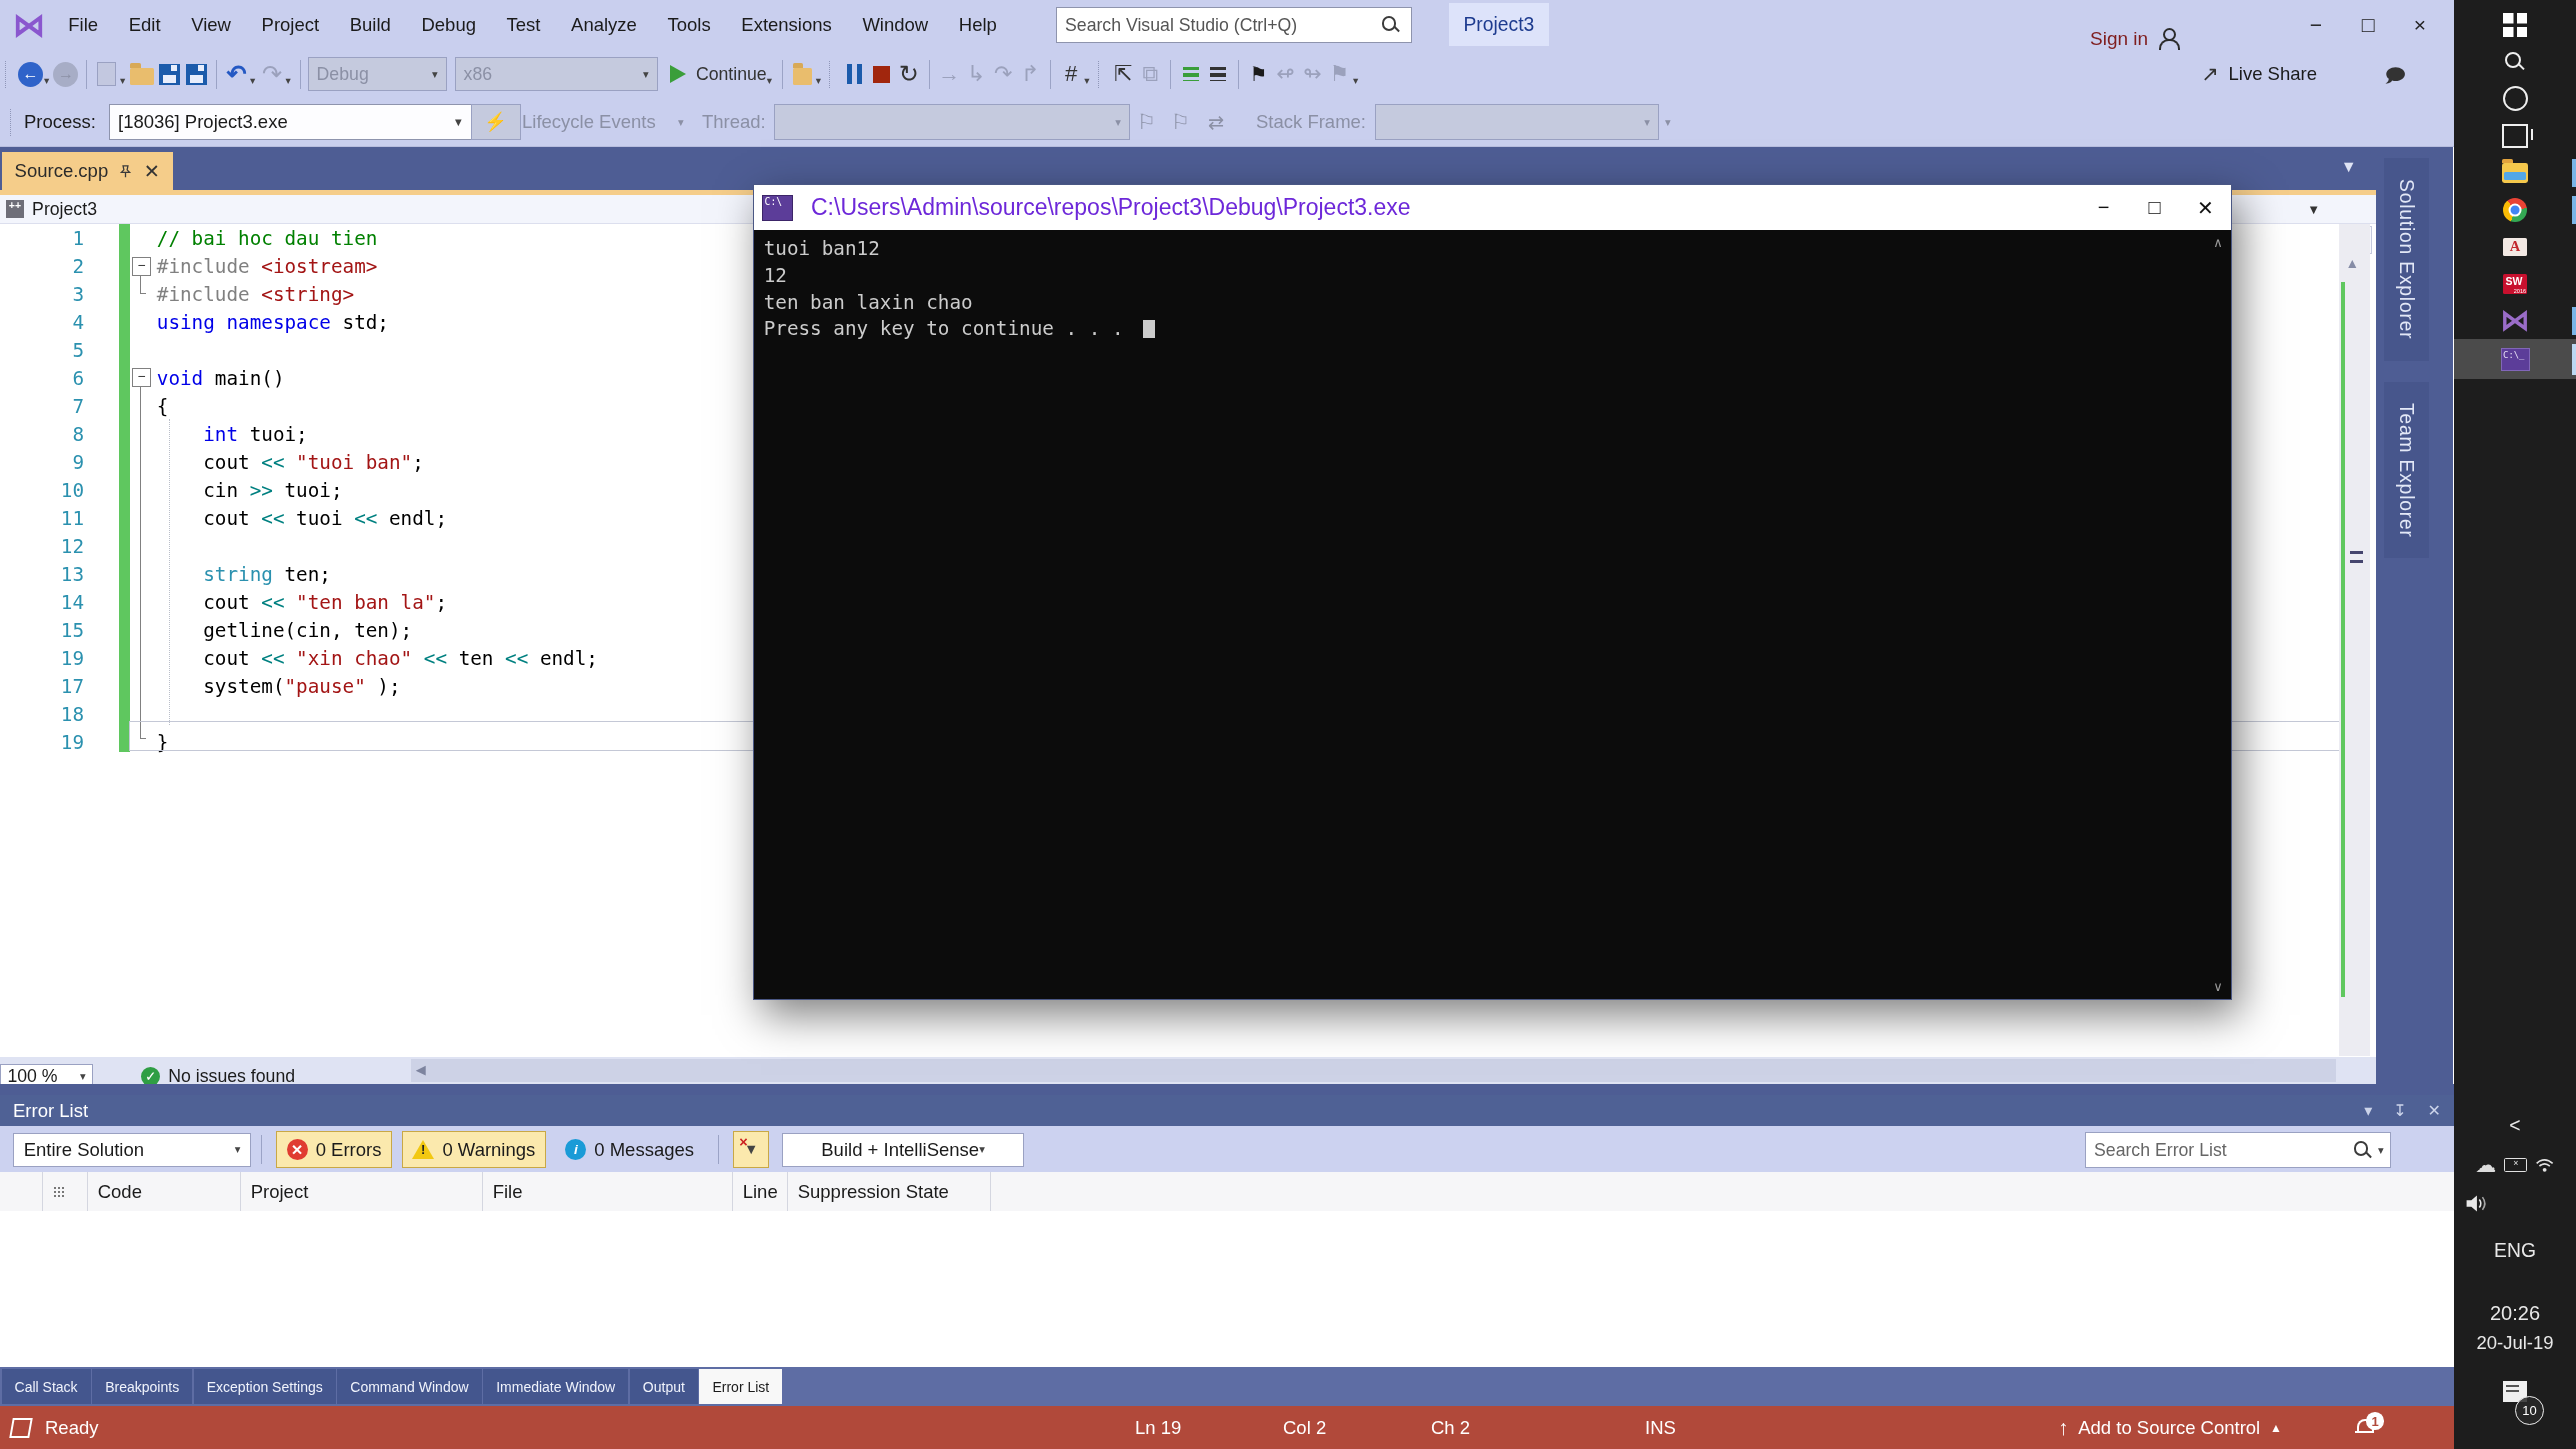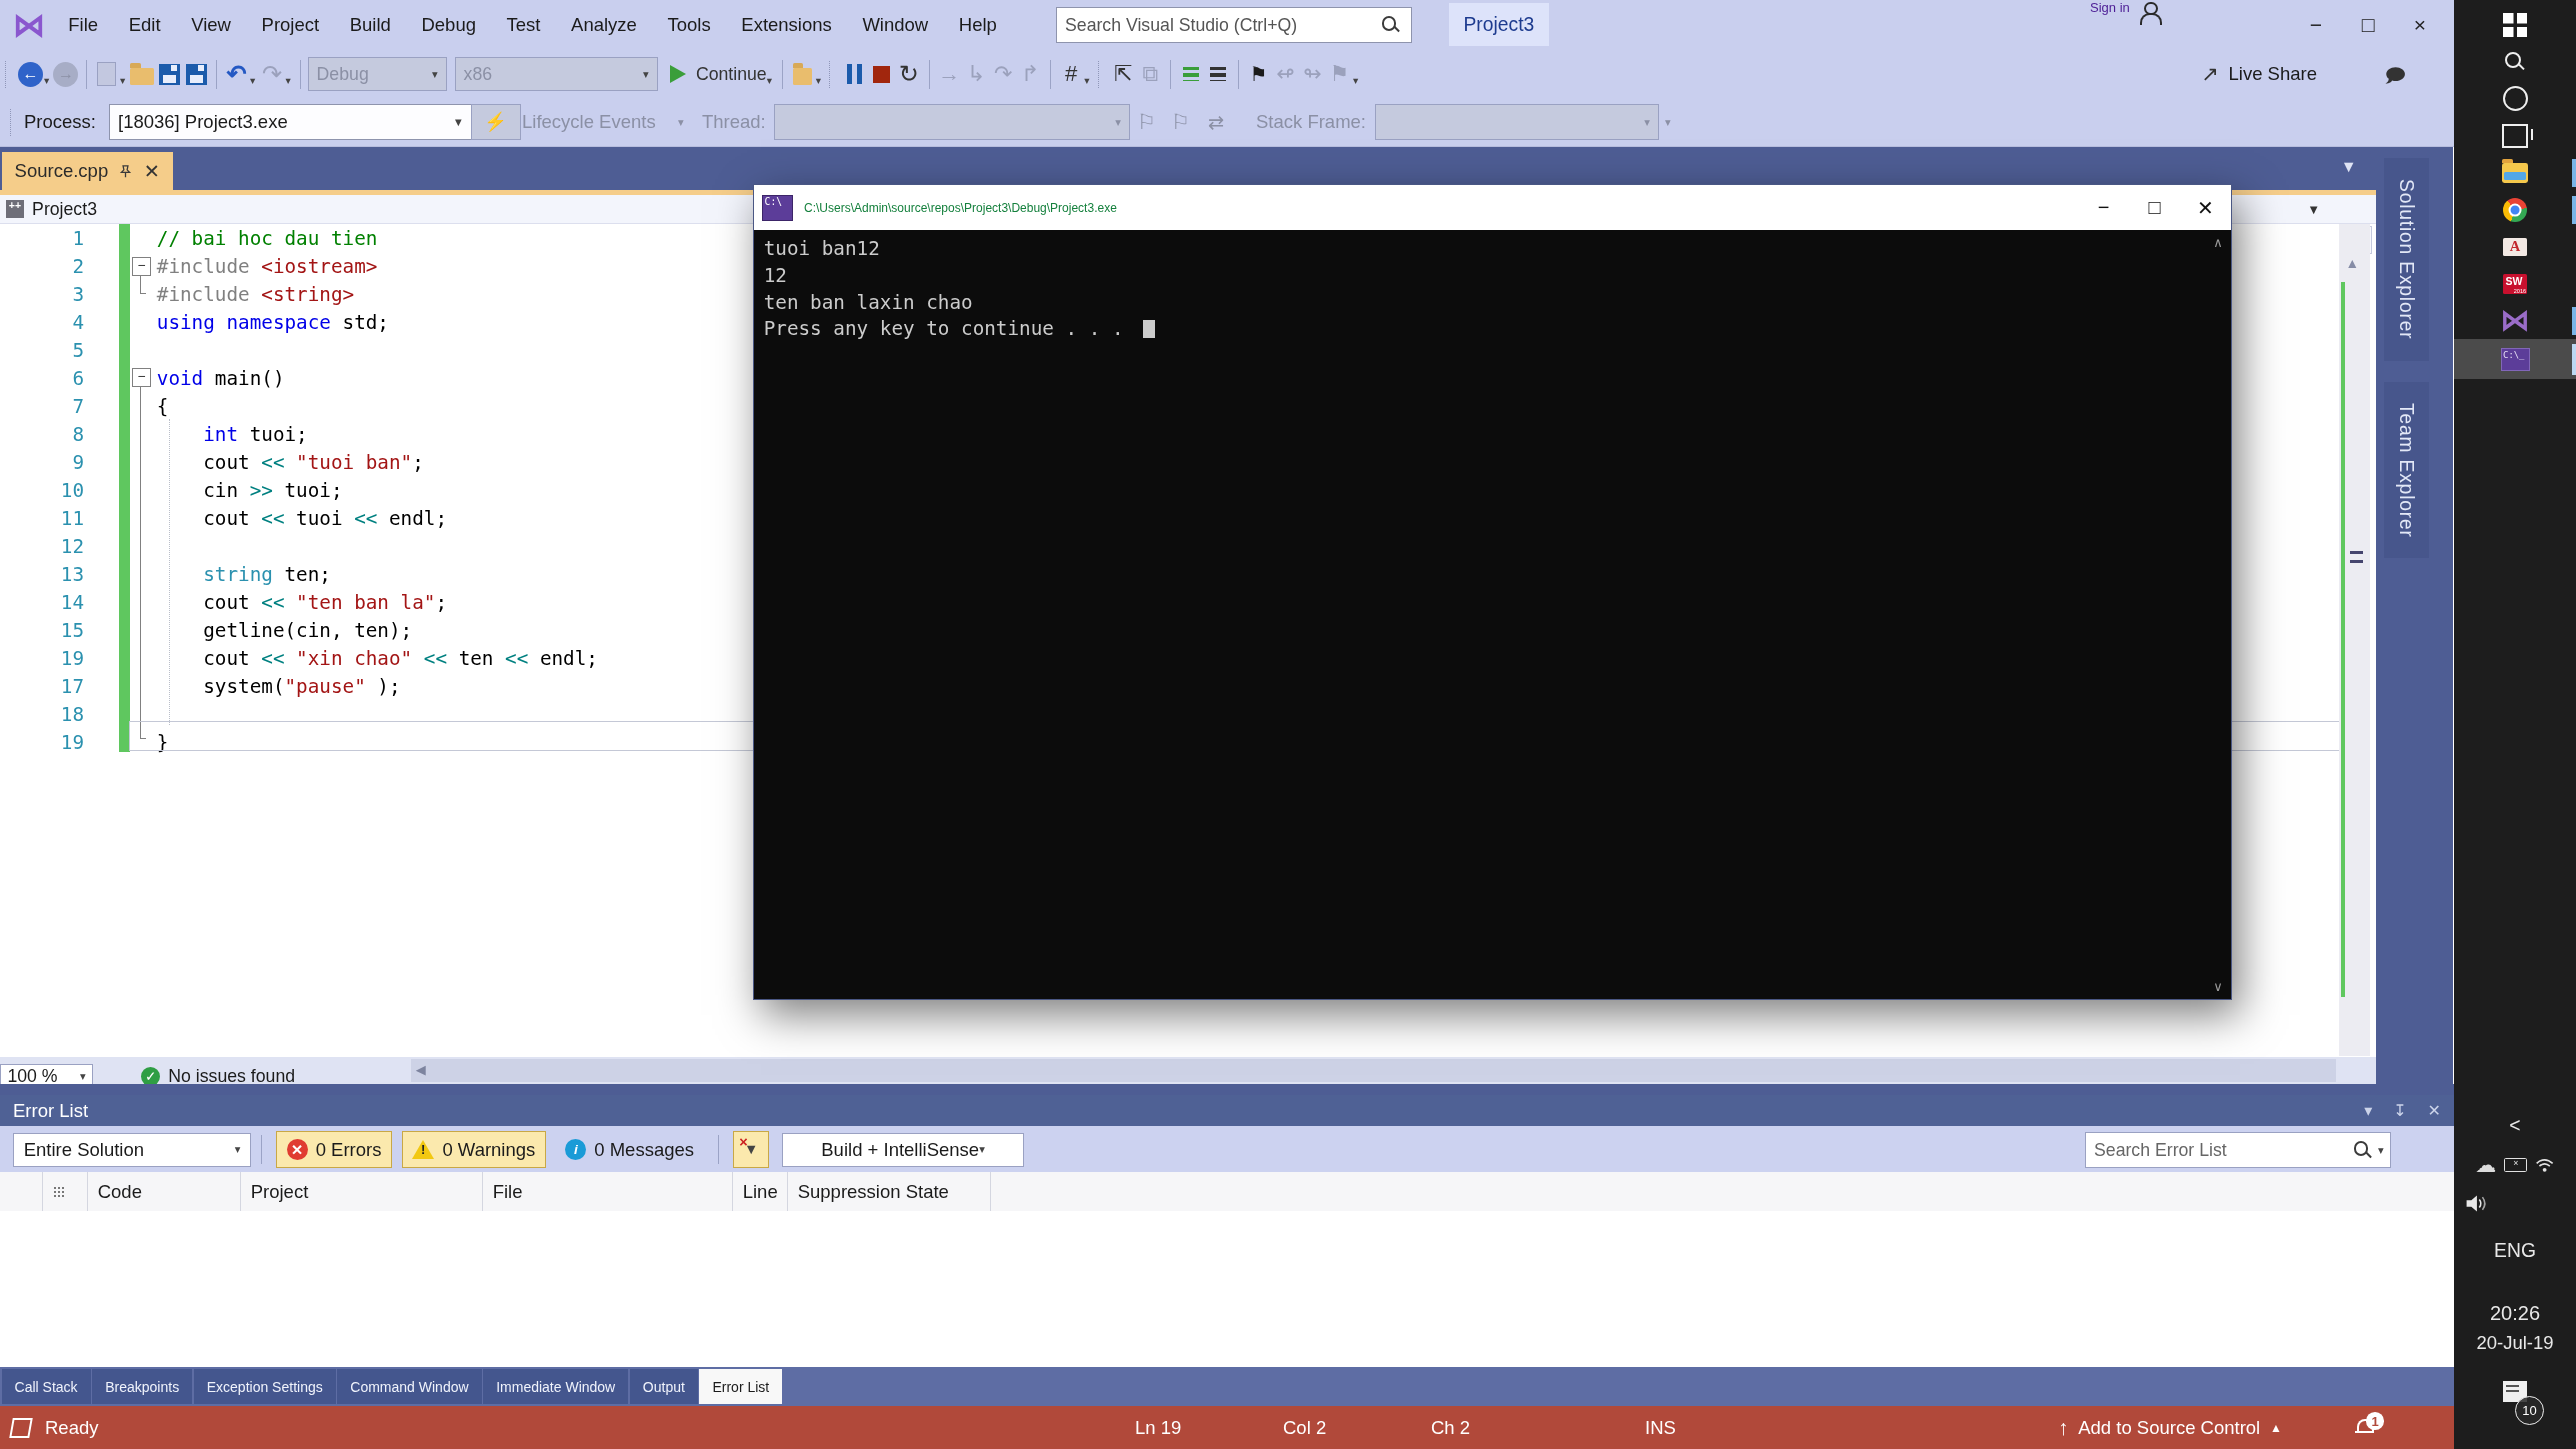--- a/index.html
+++ b/index.html
@@ -12,21 +12,21 @@
   .vslogo{font-size:32px;color:#8a57ce;margin:0 8px 0 13px;font-weight:bold;}
   .menus{display:flex;align-items:center;height:100%;}
   .menu-item{padding:0 15.3px;font-size:18.5px;color:#1b1b1b;line-height:50px;cursor:default;}
   .vs-search{position:absolute;left:1056px;top:7.2px;width:354px;height:34px;background:#fff;border:0.8px solid #8e94ad;display:flex;align-items:center;}
   .vs-search input{border:none;outline:none;flex:1;font-size:17.7px;padding:0 8px;color:#333;font-family:"Liberation Sans",sans-serif;background:transparent;}
   .vs-search input::placeholder{color:#555;}
   .magimg{position:relative;width:21px;height:21px;margin-right:9.7px;flex:none;}
   .magimg::before{content:"";position:absolute;left:1.6px;top:1.6px;width:10.5px;height:10.5px;border:2.4px solid #3b3b3b;border-radius:50%;}
   .magimg::after{content:"";position:absolute;left:13px;top:13.7px;width:7.2px;height:2.4px;background:#3b3b3b;transform:rotate(45deg);}
   .proj-badge{position:absolute;left:1449px;top:3.2px;height:43px;padding:0 14.5px;background:#dde3fa;color:#1d3b8f;font-size:19.3px;display:flex;align-items:center;}
-  .signin{position:absolute;left:2090px;top:0;height:50px;display:flex;align-items:flex-start;font-size:13px;color:#4c1d95;gap:8px;}
+  .signin{position:absolute;left:2090px;top:0;height:50px;display:flex;align-items:flex-end;font-size:19px;color:#7f1d1d;gap:8px;}
   .person{position:relative;width:24px;height:24px;}
   .person::before{content:"";position:absolute;left:6.4px;top:1.6px;width:9.7px;height:9.7px;border:2px solid #2b2b2b;border-radius:50%;}
   .person::after{content:"";position:absolute;left:2.4px;top:13px;width:17.7px;height:9.7px;border:2px solid #2b2b2b;border-bottom:none;border-radius:9.7px 9.7px 0 0;}
   .winbtns{position:absolute;right:8px;top:0;height:50px;display:flex;}
   .winbtn{width:52px;height:50px;display:flex;align-items:center;justify-content:center;font-size:21px;color:#222;}
   
   .toolbar{position:absolute;left:0;top:50px;width:2454px;height:48px;background:#c9cfee;border-bottom:0.8px solid #b7bdde;display:flex;align-items:center;font-size:17.7px;color:#333;}
   .grip{width:4.8px;height:27px;margin:0 6.4px 0 4.8px;border-left:1.6px dotted #8f96b8;}
   .tsep{width:0.8px;height:29px;background:#9ba3c6;margin:0 6.4px;flex:none;}
   .ticon{width:27px;height:29px;display:flex;align-items:center;justify-content:center;flex:none;font-size:20px;}
@@ -127,21 +127,21 @@
   .ready-ic{width:16px;height:16px;border:2px solid #fff;transform:skewX(-10deg);}
   .bell{position:relative;width:19.3px;height:19.3px;}
   .bell::before{content:"";position:absolute;left:2.4px;top:1.6px;width:13px;height:11.3px;border:2px solid #fff;border-bottom:none;border-radius:8px 8px 0 0;}
   .bell::after{content:"";position:absolute;left:0;top:13px;width:19.3px;height:2px;background:#fff;}
   .badge1{position:absolute;left:11.3px;top:6.4px;width:17.7px;height:17.7px;border-radius:50%;background:#fff;color:#b1493a;font-size:13px;font-weight:bold;display:flex;align-items:center;justify-content:center;}
   
   #console{position:absolute;left:753px;top:184px;width:1479px;height:816px;z-index:60;border:1.6px solid #4a5784;box-shadow:8px 14.5px 40px rgba(0,0,0,.5);box-sizing:border-box;background:#0c0c0c;}
   .c-title{position:absolute;left:0;top:0;width:100%;height:45px;background:#fff;display:flex;align-items:center;box-sizing:border-box;padding-left:8px;}
   .c-ic{width:29px;height:24px;background:#5c3d99;border:1.6px solid #3c2568;position:relative;flex:none;}
   .c-ic::after{content:"C:\\";position:absolute;left:1.6px;top:0.8px;color:#fff;font-size:9.7px;font-family:"DejaVu Sans Mono",monospace;}
-  .c-titletext{font-size:12px;color:#15803d;margin-left:11px;flex:1;white-space:nowrap;overflow:hidden;}
+  .c-titletext{font-size:23px;color:#6d28d9;margin-left:18px;flex:1;white-space:nowrap;overflow:hidden;}
   .c-btns{display:flex;height:45px;}
   .c-btn{width:51px;display:flex;align-items:center;justify-content:center;font-size:20px;color:#111;}
   .c-body{position:absolute;left:0;top:45px;right:0;bottom:0;background:#0c0c0c;padding:6.4px 0 0 9.7px;}
   .cline{font-family:"DejaVu Sans Mono",monospace;font-size:19.3px;color:#cccccc;line-height:26.6px;white-space:pre;}
   .ccursor{display:inline-block;width:12px;height:17.7px;background:#cccccc;margin-left:8px;vertical-align:-2.4px;}
   .c-scroll{position:absolute;right:1.6px;top:48px;bottom:3.2px;width:21px;}
   .c-scroll .up{position:absolute;top:1.6px;left:4.8px;color:#9a9a9a;font-size:13px;}
   .c-scroll .dn{position:absolute;bottom:1.6px;left:4.8px;color:#9a9a9a;font-size:13px;}
   
   #taskbar{position:absolute;left:2454px;top:0;width:122px;height:1449px;background:#1d1d1d;}

